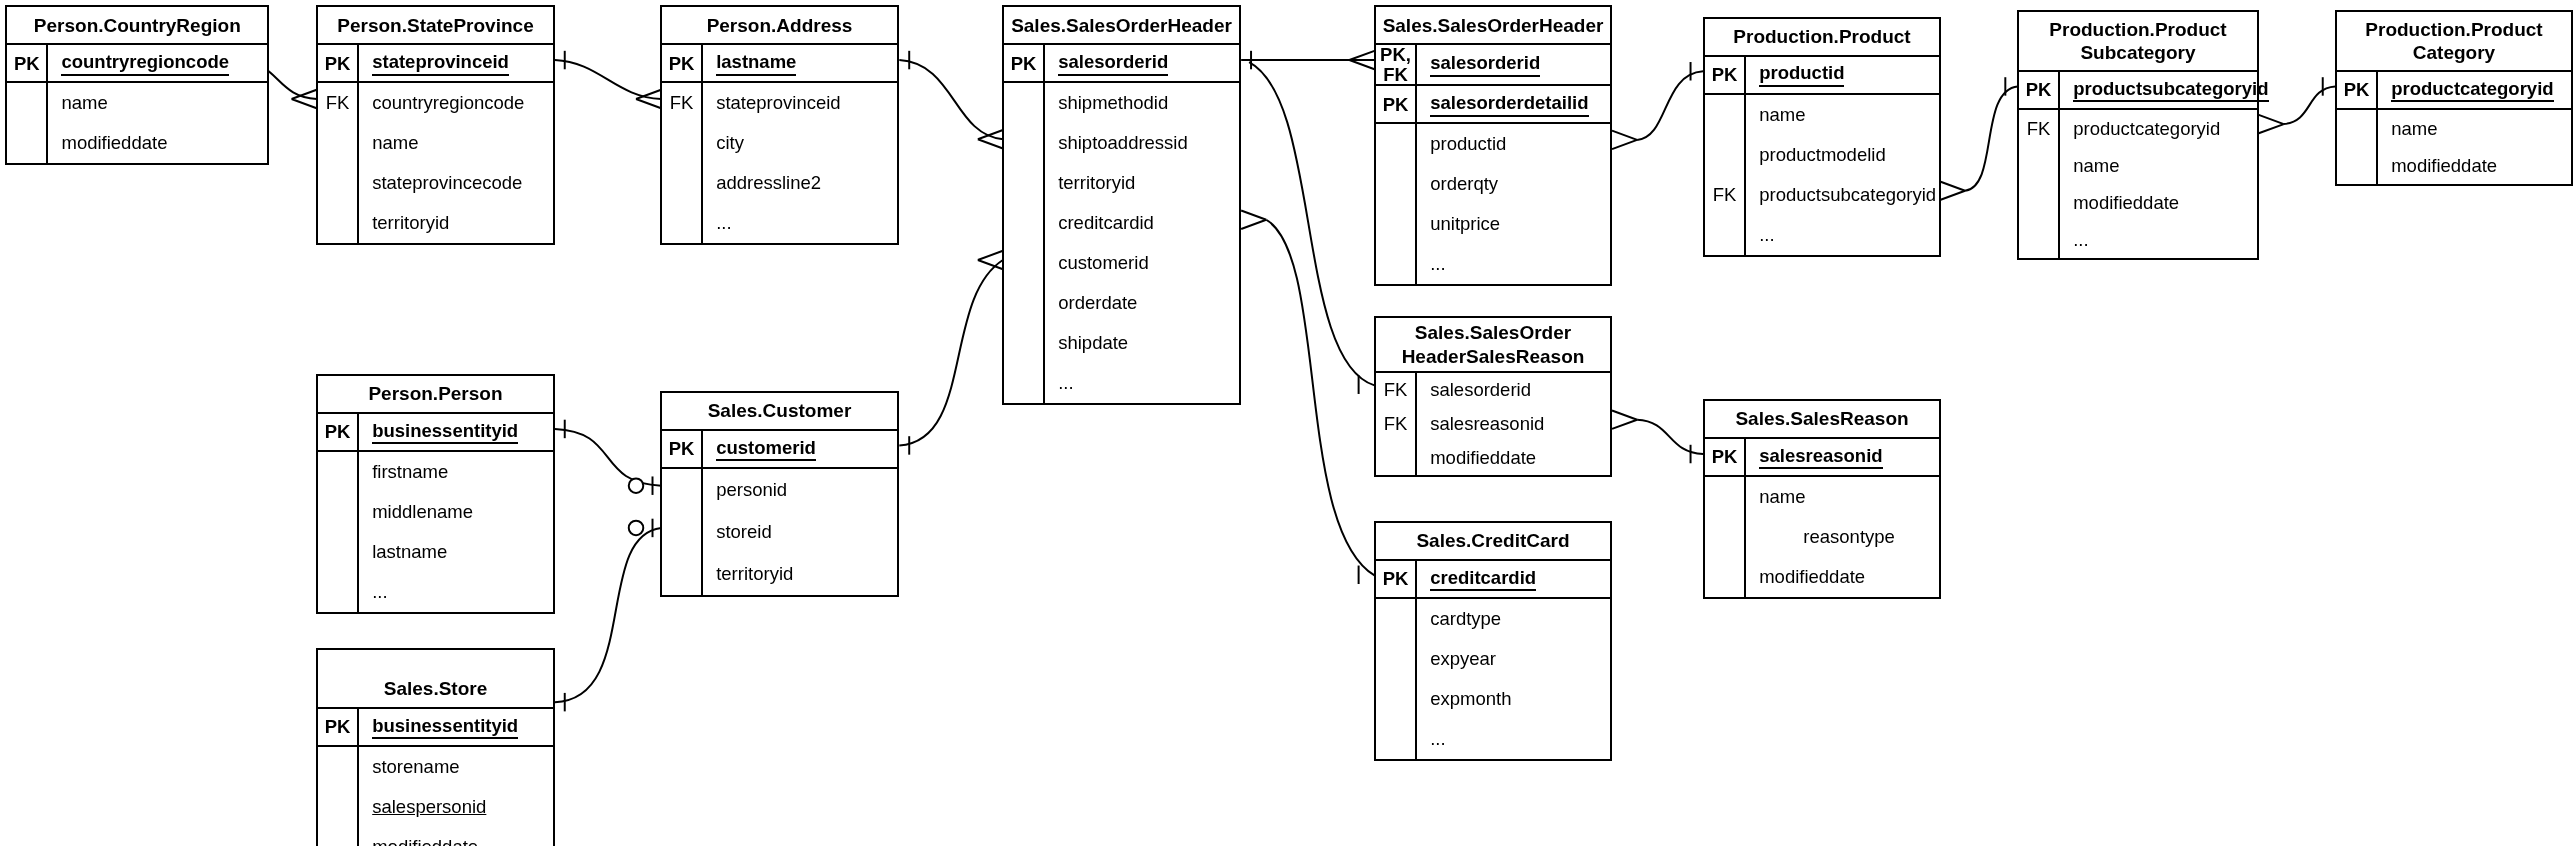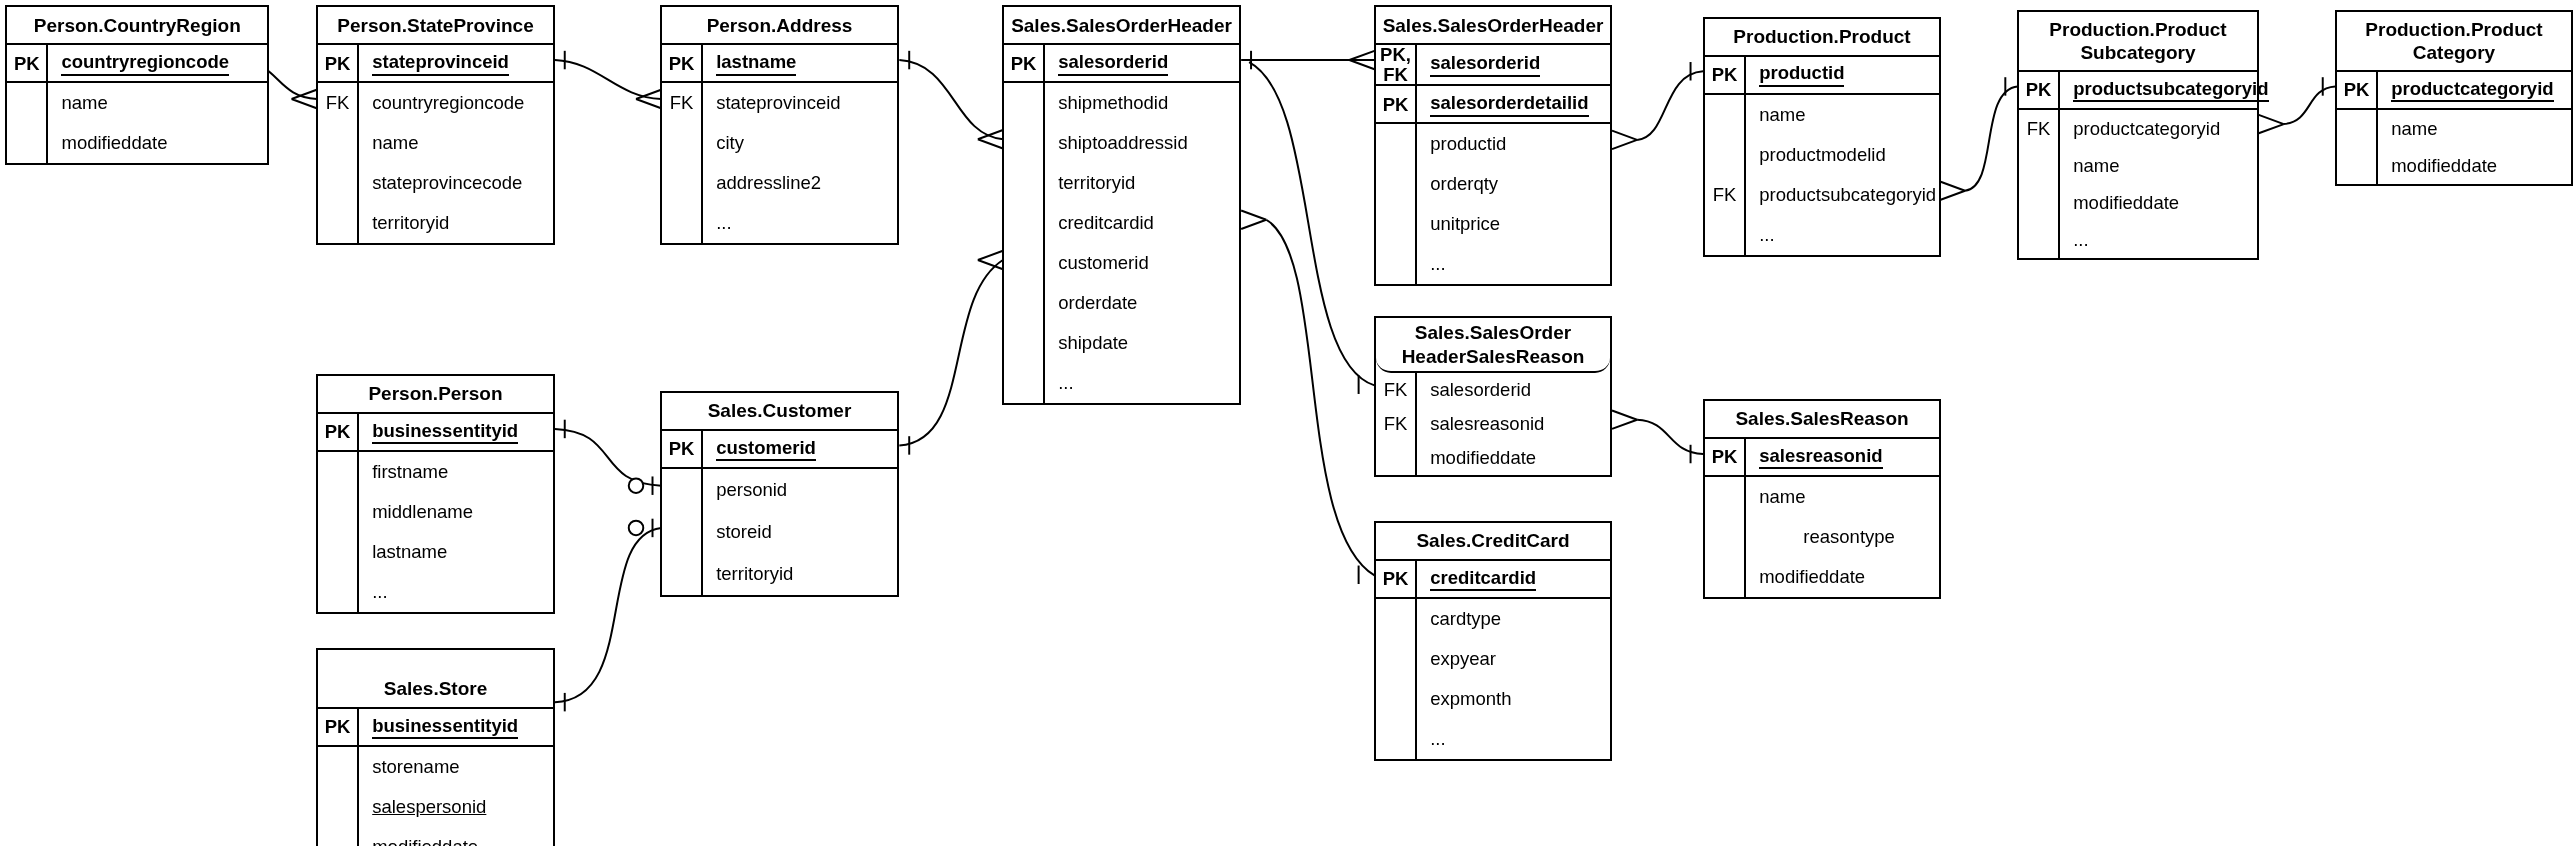--- a/index.html
+++ b/index.html
@@ -417,21 +417,21 @@
           <div class="frow" style="height: 42px;">
             <span>storeid</span>
           </div>
           <div class="frow" style="height: 42px;">
             <span>territoryid</span>
           </div>
         </div>
       </div>
     </div>
     <div class="er-table" style="left: 1374px; top: 316px; width: 238px;">
-      <div class="t-header" style="height: 53px; border-radius: 15px;">Sales.SalesOrder
+      <div class="t-header" style="height: 53px;">Sales.SalesOrder
 HeaderSalesReason</div>
       <div class="t-body">
         <div class="keycol">
           <div class="kslot" style="height: 34px;">FK</div>
           <div class="kslot" style="height: 34px;">FK</div>
           <div class="kslot" style="height: 34px;"></div>
         </div>
         <div class="rowcol">
           <div class="frow" style="height: 34px;">
             <span>salesorderid</span>

